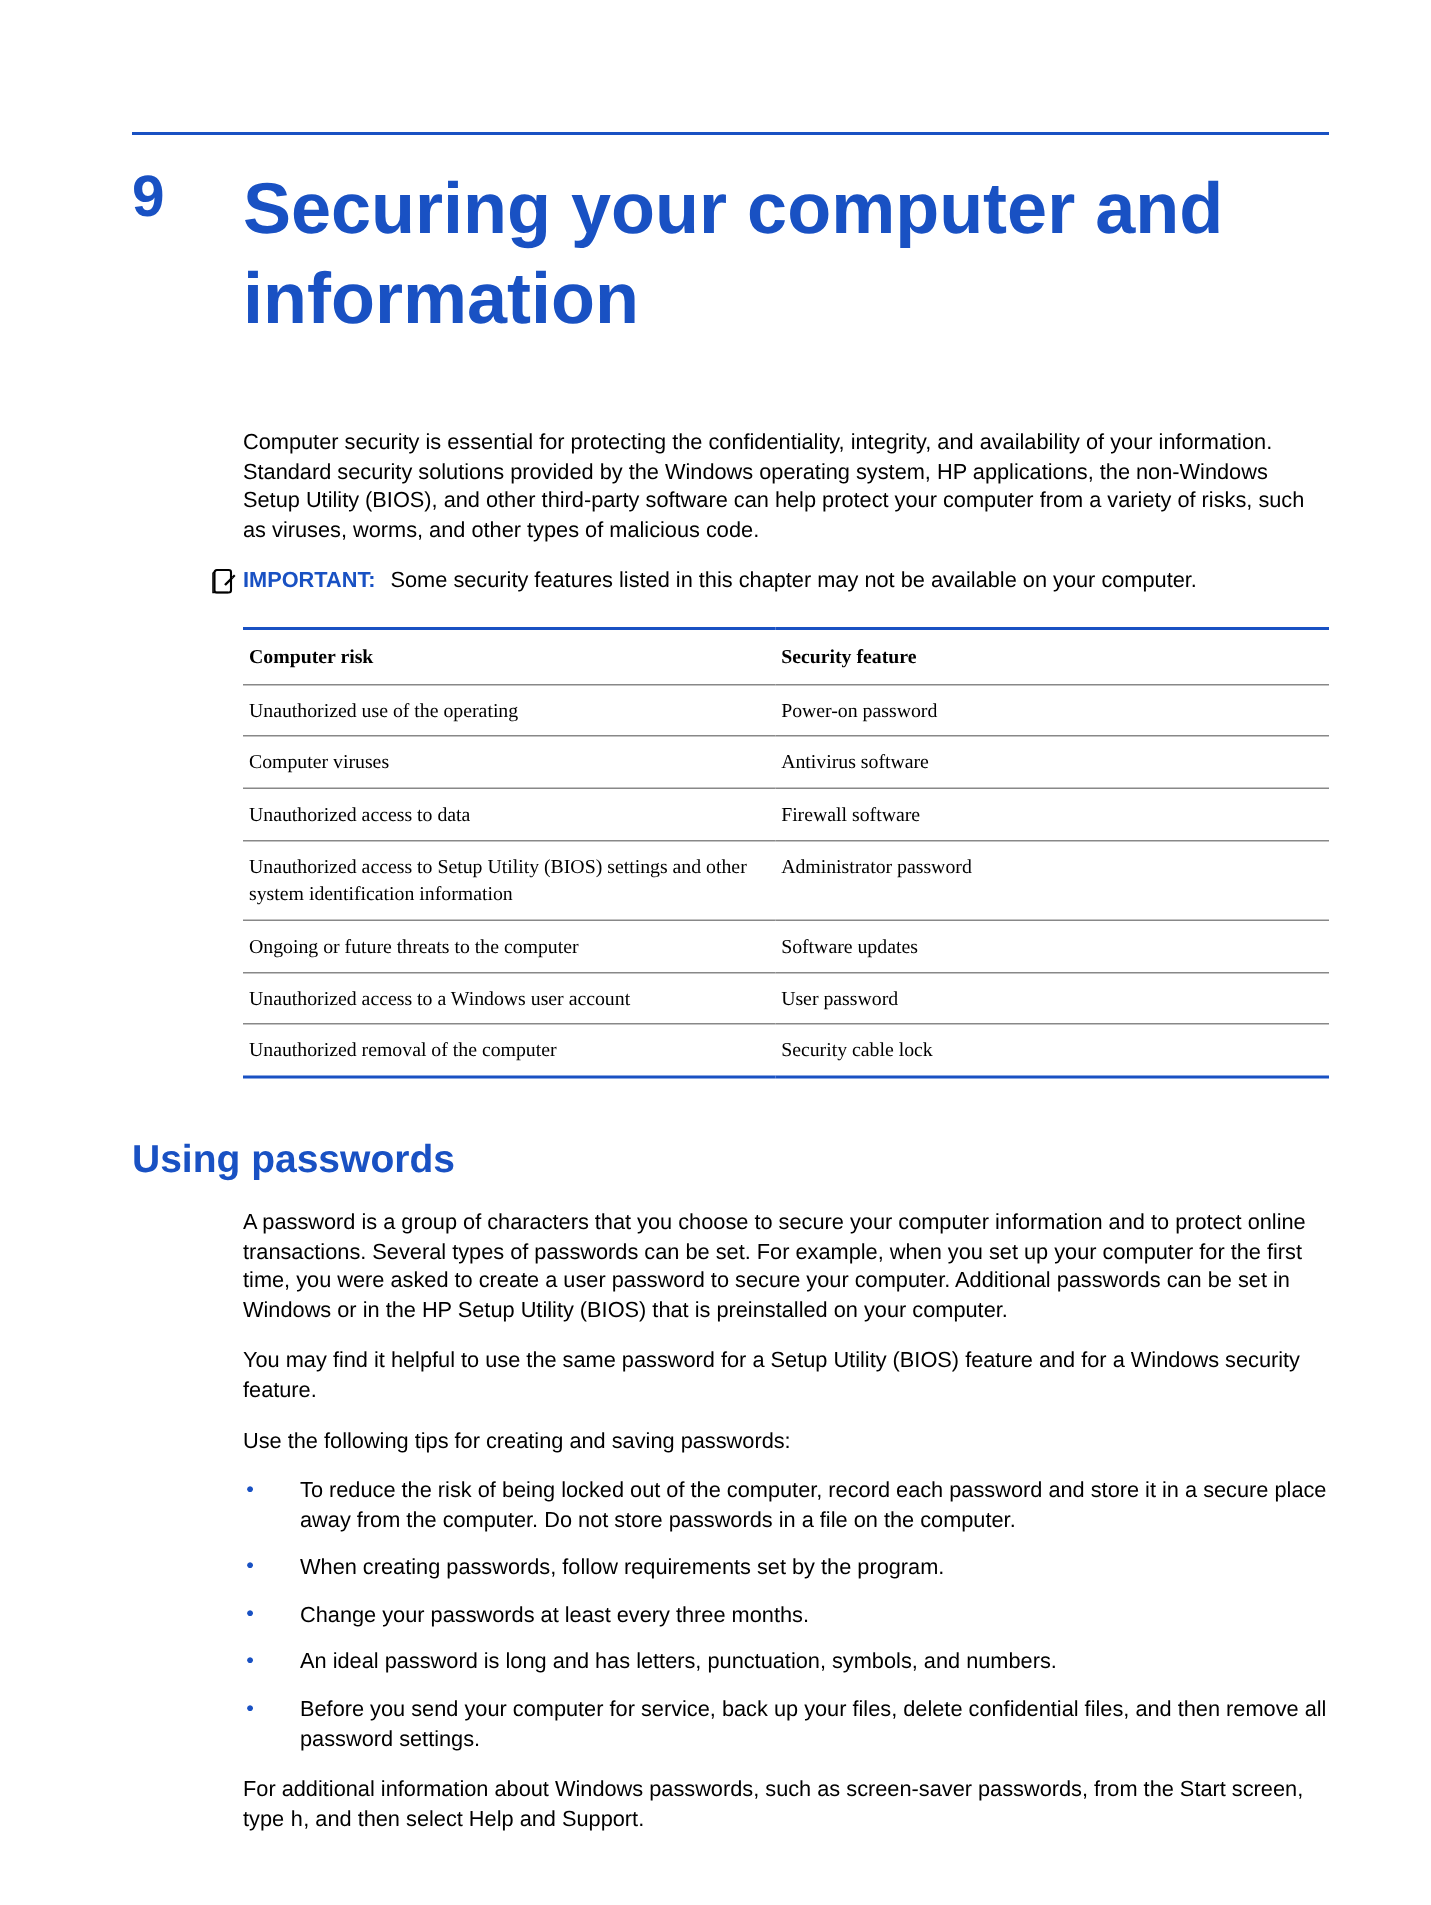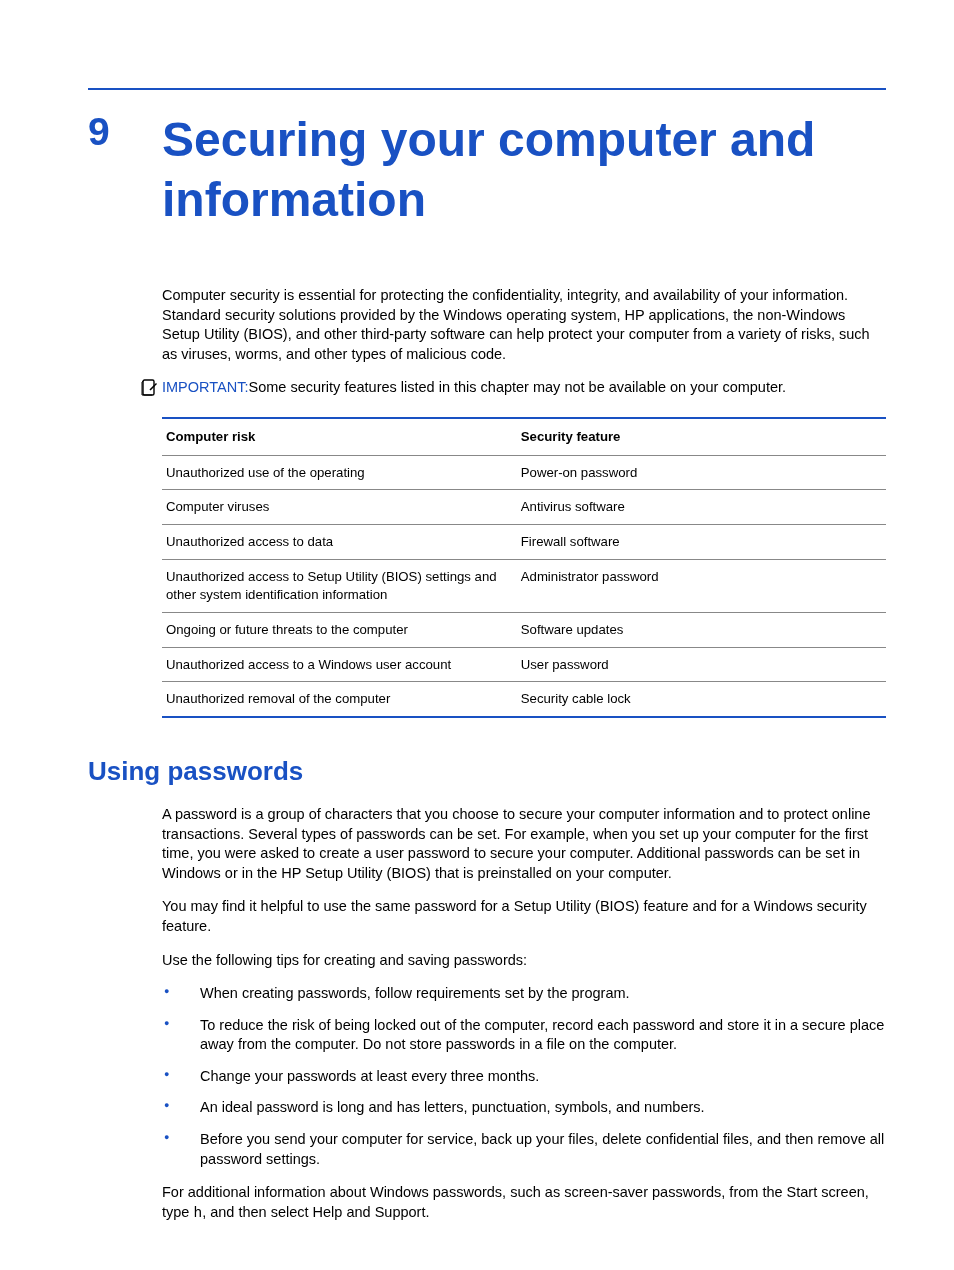--- a/index.html
+++ b/index.html
@@ -45,33 +45,35 @@
       align-items: flex-start;
       margin-left: 52px;
       margin-bottom: 14px;
     }
     .note-icon {
       flex-shrink: 0;
       margin-right: 4px;
       margin-top: 1px;
     }
     .note-label {
-      font-weight: normal;
-      color: #1951c3;
+      font-weight: bold;
+      color: #1951c3;
+      margin-right: 10px;
     }
     .note-text {
       display: inline;
     }
     .sec-table {
       margin-left: 74px;
       width: calc(100% - 74px);
       border-collapse: collapse;
       margin-bottom: 36px;
       margin-top: 6px;
       font-size: 13.2px;
+      font-family: Liberation Serif, serif;
     }
     .sec-table th {
       text-align: left;
       font-weight: bold;
       padding: 9px 4px;
       border-top: 2.5px solid #1951c3;
       border-bottom: 1px solid #888;
     }
     .sec-table td {
       padding: 8px 4px;
@@ -182,22 +184,22 @@
   </tbody>
 </table>
 
 <h2 class="section-heading">Using passwords</h2>
 
 <p class="body-text">A password is a group of characters that you choose to secure your computer information and to protect online transactions. Several types of passwords can be set. For example, when you set up your computer for the first time, you were asked to create a user password to secure your computer. Additional passwords can be set in Windows or in the HP Setup Utility (BIOS) that is preinstalled on your computer.</p>
 <p class="body-text">You may find it helpful to use the same password for a Setup Utility (BIOS) feature and for a Windows security feature.</p>
 <p class="body-text">Use the following tips for creating and saving passwords:</p>
 
 <ul class="bullet-list">
+  <li>To reduce the risk of being locked out of the computer, record each password and store it in a secure place away from the computer. Do not store passwords in a file on the computer.</li>
   <li>When creating passwords, follow requirements set by the program.</li>
-  <li>To reduce the risk of being locked out of the computer, record each password and store it in a secure place away from the computer. Do not store passwords in a file on the computer.</li>
   <li>Change your passwords at least every three months.</li>
   <li>An ideal password is long and has letters, punctuation, symbols, and numbers.</li>
   <li>Before you send your computer for service, back up your files, delete confidential files, and then remove all password settings.</li>
 </ul>
 
 <p class="body-text">
   <span>For additional information about Windows passwords, such as screen-saver passwords, from the Start screen, type </span><span class="mono">h</span><span>, and then select </span><span class="bold">Help and Support</span><span>.</span>
 </p>
 
 <div class="footer">

